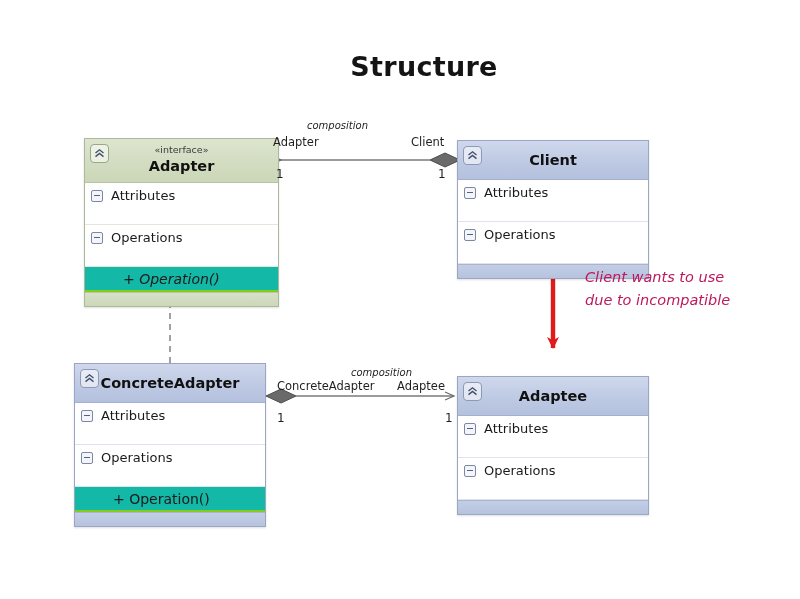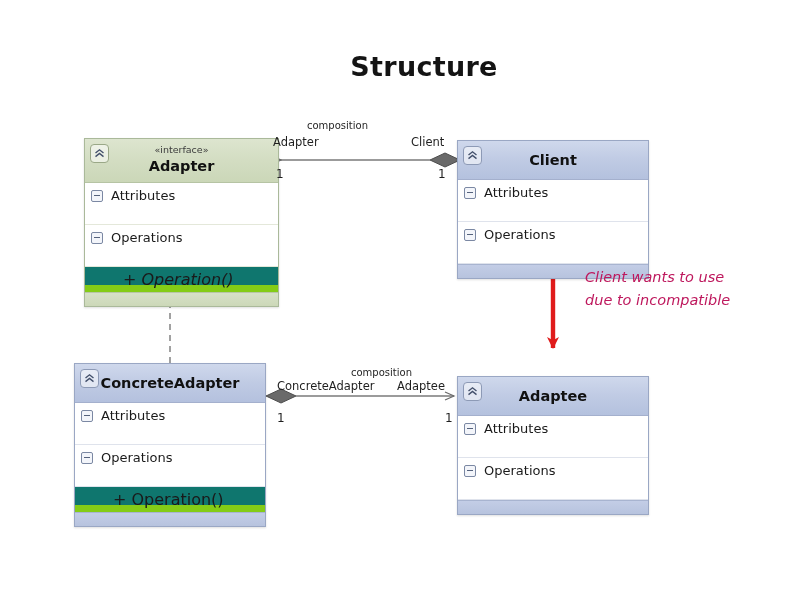--- a/index.html
+++ b/index.html
@@ -127,24 +127,24 @@
     width: 6px;
     height: 1px;
     background: #55627c;
   }
 
   .member-row {
     box-sizing: border-box;
     height: 25px;
     line-height: 25px;
     padding-left: 38px;
-    font-size: 16px;
+    font-size: 14px;
     color: #1a1a1a;
-    background: #0f766e;
-    border-bottom: 7px solid #84cc16;
+    background: #14b8a6;
+    border-bottom: 2px solid #84cc16;
     font-family: "DejaVu Sans", sans-serif;
   }
   .member-row.abstract {
     font-style: italic;
   }
 
   .box-footer {
     height: 13px;
     background: linear-gradient(180deg, #c3cde6 0%, #b7c3de 100%);
     border-top: 1px solid #a8b4d0;
@@ -166,20 +166,21 @@
 
   .edge-label {
     position: absolute;
     font-size: 11.5px;
     color: #1f1f1f;
     white-space: nowrap;
     font-family: "DejaVu Sans", sans-serif;
   }
   .edge-label.small {
     font-size: 10px;
+    font-style: italic;
   }
   .mult-label {
     position: absolute;
     font-size: 12px;
     color: #1f1f1f;
     font-family: "DejaVu Sans", sans-serif;
   }
 
   
   .annotation {

